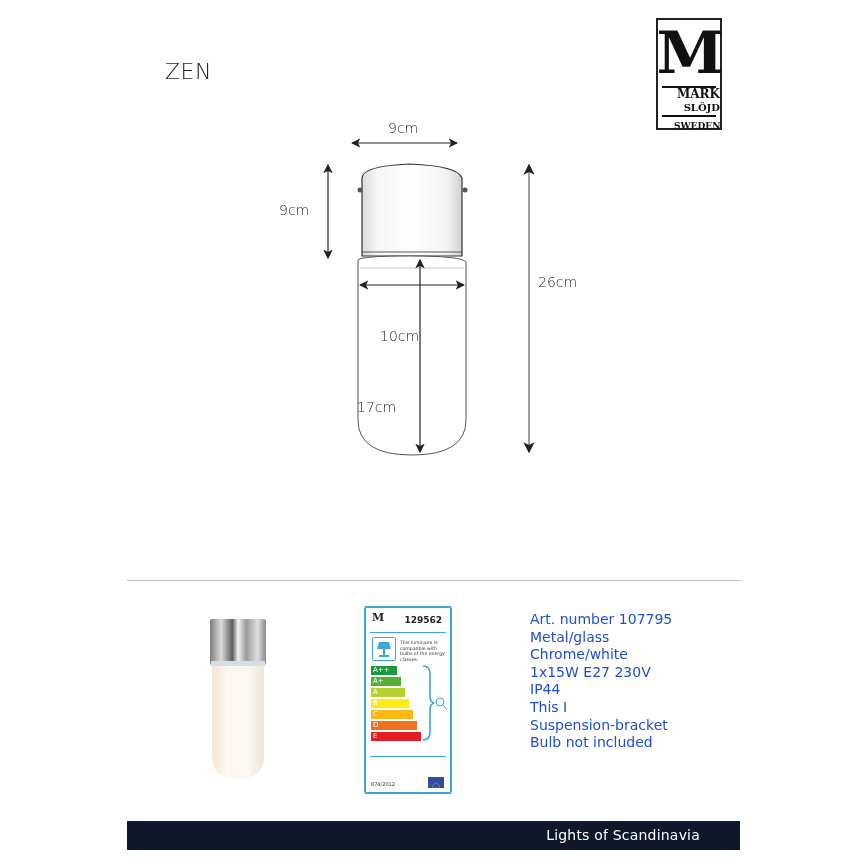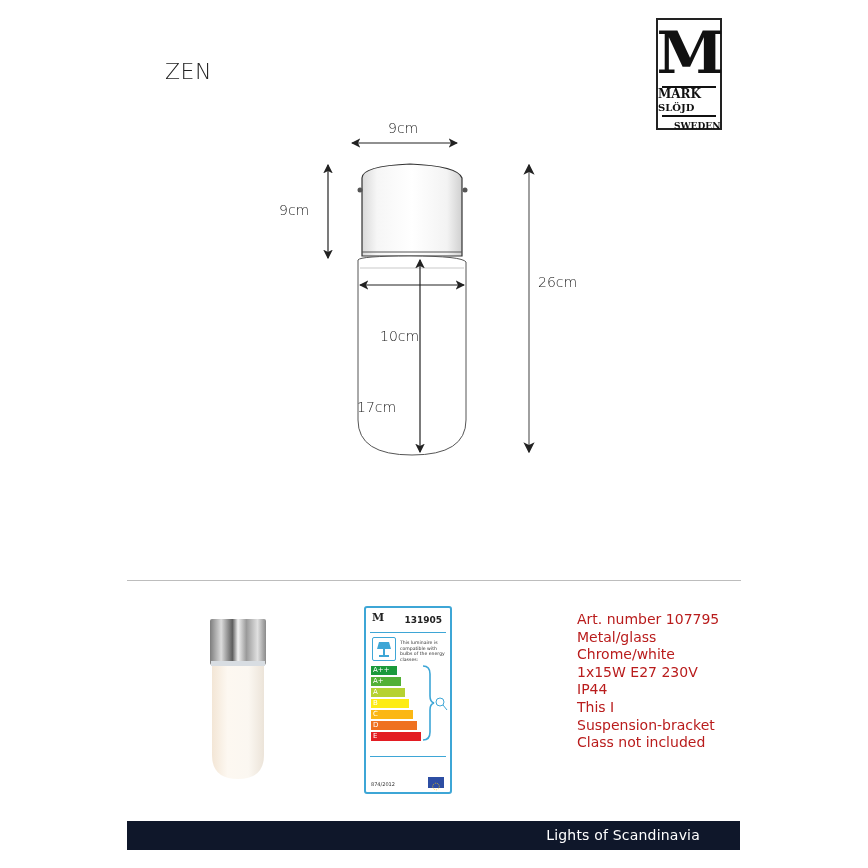--- a/index.html
+++ b/index.html
@@ -4,27 +4,27 @@
 <style>
   html, body { margin:0; padding:0; background:#ffffff; }
   body { width:868px; height:868px; position:relative; overflow:hidden; font-family:"DejaVu Sans", sans-serif; color:#1a1a1a; }
   .abs { position:absolute; }
 
   .title { left:165px; top:32px; font-size:22px; font-weight:300; letter-spacing:0.5px; color:#222;margin-top:27px; }
 
   .logo { left:656px; top:18px; width:66px; height:112px; border:2px solid #222; box-sizing:border-box; background:#fff; }
   .logo-m { position:absolute; left:0; right:0; top:2px; text-align:center; font-family:"DejaVu Serif", serif; font-weight:bold; font-size:58px; line-height:62px; color:#111; transform:scaleX(1.05); }
   .logo-rule { position:absolute; left:4px; right:4px; height:2px; background:#111; }
-  .logo-text { position:absolute; left:0; right:0; text-align:left; font-family:"DejaVu Serif", serif; font-weight:bold; color:#111; }
+  .logo-text { position:absolute; left:0; right:0; text-align:right; font-family:"DejaVu Serif", serif; font-weight:bold; color:#111; }
 
   .dim { font-size:14px; color:#222; font-weight:300; }
 
   .divider { left:127px; top:580px; width:614px; height:1px; background:#bdbdbd; }
 
-  .specs { left:530px; top:611px; font-size:14px; line-height:17.6px; color:#b91c1c;margin-left:47px; }
+  .specs { left:530px; top:611px; font-size:14px; line-height:17.6px; color:#1d4ed8; }
   .specs div { white-space:nowrap; }
 
   .footer { left:127px; top:821px; width:613px; height:29px; background:#0f172a; }
   .footer-text { position:absolute; right:40px; top:6px; font-size:14px; color:#fff; letter-spacing:0.2px; }
 
   .label { left:364px; top:606px; width:88px; height:188px; border:2px solid #3ea6d6; border-radius:3px; box-sizing:border-box; background:#fff; }
   .label-num { position:absolute; right:8px; top:7px; font-size:9px; font-weight:bold; color:#222; }
   .label-rule { position:absolute; left:4px; right:4px; height:1px; background:#3ea6d6; }
   .label-text { position:absolute; left:34px; top:32px; font-size:4.6px; line-height:5.6px; color:#333; width:50px; }
   .label-foot { position:absolute; left:5px; bottom:5px; font-size:5px; color:#333; }
@@ -104,21 +104,21 @@
       <stop offset="1" stop-color="#ece4d9"></stop>
     </linearGradient>
   </defs>
   <rect x="10" y="4" width="56" height="46" rx="2" fill="url(#chrome)"></rect>
   <rect x="11" y="46" width="54" height="5" fill="#d8dde2"></rect>
   <path d="M12,51 L64,51 L64,140 Q64,164 38,164 Q12,164 12,140 Z" fill="url(#opal)"></path>
 </svg>
 
 <div class="abs label">
   <div style="position:absolute;left:6px;top:4px;width:12px;height:18px;font-family:'DejaVu Serif',serif;font-weight:bold;font-size:11px;line-height:12px;color:#222;">M</div>
-  <div class="label-num">131905</div>
+  <div class="label-num">129562</div>
   <div class="label-rule" style="top:24px;"></div>
   <div style="position:absolute;left:6px;top:29px;width:22px;height:22px;border:1px solid #3ea6d6;border-radius:2px;">
     <svg width="22" height="22">
         <path d="M6,4 L16,4 L18,11 L4,11 Z" fill="#3ea6d6"></path>
         <rect x="10" y="11" width="2" height="6" fill="#3ea6d6"></rect>
         <rect x="6" y="17" width="10" height="2" fill="#3ea6d6"></rect>
       </svg>
   </div>
   <div class="label-text">This luminaire is compatible with bulbs of the energy classes:</div>
 
@@ -146,18 +146,18 @@
 </div>
 
 <div class="abs specs">
   <div>Art. number 107795</div>
   <div>Metal/glass</div>
   <div>Chrome/white</div>
   <div>1x15W E27 230V</div>
   <div>IP44</div>
   <div>This I</div>
   <div>Suspension-bracket</div>
-  <div>Class not included</div>
+  <div>Bulb not included</div>
 </div>
 
 <div class="abs footer">
   <div class="footer-text">Lights of Scandinavia</div>
 </div>
 
 </body></html>

